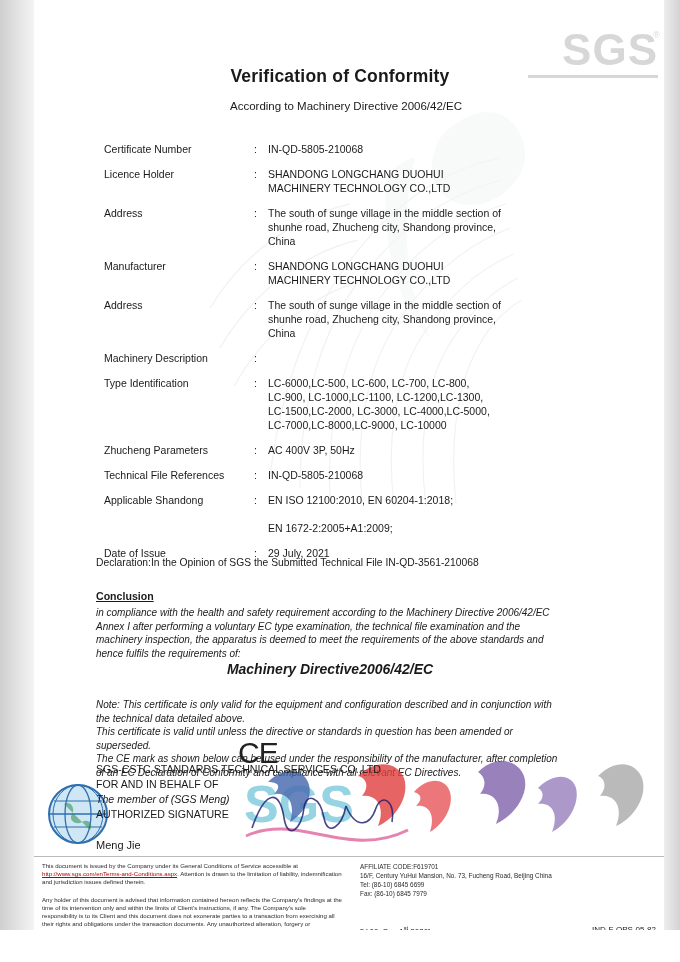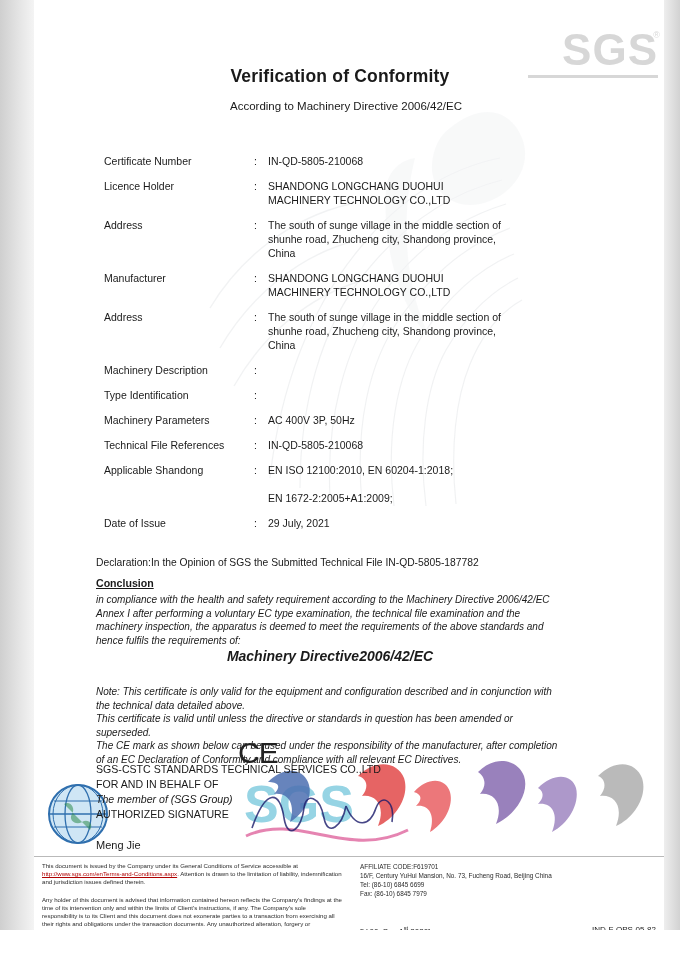--- a/index.html
+++ b/index.html
@@ -86,21 +86,20 @@
     font-weight: normal;
   }
 
   
   .fields {
     position: absolute;
     left: 104px;
     top: 142px;
     width: 500px;
     font-size: 10.5px;
-    margin-top: 12px;
   }
   .field-row {
     display: flex;
     align-items: flex-start;
     margin-bottom: 11px;
   }
   .field-label {
     width: 150px;
     flex: none;
     line-height: 14px;
@@ -119,21 +118,21 @@
   
   .declaration {
     position: absolute;
     left: 96px;
     top: 556px;
     width: 468px;
     font-size: 10.3px;
     line-height: 14px;
   }
   .conclusion-head {
-    margin-top: 6px;
+    margin-top: 19px;
     font-weight: bold;
     text-decoration: underline;
     font-size: 10.6px;
   }
   .conclusion-body {
     margin-top: 3px;
     font-style: italic;
     font-size: 10px;
     line-height: 13.5px;
   }
@@ -323,24 +322,28 @@
     </div>
 
     <div class="field-row">
       <div class="field-label">Machinery Description</div>
       <div class="field-colon">:</div>
     </div>
 
     <div class="field-row">
       <div class="field-label">Type Identification</div>
       <div class="field-colon">:</div>
-    </div>
-
-    <div class="field-row">
-      <div class="field-label">Machinery Parameters</div>
+      <div class="field-value">LC-6000,LC-500,  LC-600,  LC-700,  LC-800,
+LC-900,  LC-1000,LC-1100, LC-1200,LC-1300,
+LC-1500,LC-2000, LC-3000, LC-4000,LC-5000,
+LC-7000,LC-8000,LC-9000, LC-10000</div>
+    </div>
+
+    <div class="field-row">
+      <div class="field-label">Zhucheng Parameters</div>
       <div class="field-colon">:</div>
       <div class="field-value">AC 400V 3P, 50Hz</div>
     </div>
 
     <div class="field-row">
       <div class="field-label">Technical File References</div>
       <div class="field-colon">:</div>
       <div class="field-value">IN-QD-5805-210068</div>
     </div>
 
@@ -354,21 +357,21 @@
 
     <div class="field-row">
       <div class="field-label">Date of Issue</div>
       <div class="field-colon">:</div>
       <div class="field-value">29 July, 2021</div>
     </div>
 
   </div>
 
   <div class="declaration">
-    <div>Declaration:In the Opinion of SGS the Submitted Technical File IN-QD-5805-187782</div>
+    <div>Declaration:In the Opinion of SGS the Submitted Technical File IN-QD-3561-210068</div>
     <div class="conclusion-head">Conclusion</div>
     <div class="conclusion-body">in compliance with the health and safety requirement according to the Machinery Directive 2006/42/EC Annex I after performing a voluntary EC type examination, the technical file examination and the machinery inspection, the apparatus is deemed to meet the requirements of the above standards and hence fulfils the requirements of:</div>
     <div class="conclusion-strong">Machinery Directive2006/42/EC</div>
     <div class="note" style="white-space:pre-line">Note: This certificate is only valid for the equipment and configuration described and in conjunction with the technical data detailed above.
 This certificate is valid until unless the directive or standards in question has been amended or superseded.
 The CE mark as shown below can be used under the responsibility of the manufacturer, after completion of an EC Declaration of Conformity and compliance with all relevant EC Directives.</div>
   </div>
 
   <div class="ce-mark">CE</div>
 
@@ -401,21 +404,21 @@
       <ellipse cx="32" cy="32" rx="25" ry="29" fill="none" stroke="#2f6fae" stroke-width="1"></ellipse>
       <line x1="3" y1="32" x2="61" y2="32" stroke="#2f6fae" stroke-width="1.3"></line>
       <path d="M8 19 H56 M8 45 H56" stroke="#2f6fae" stroke-width="1" fill="none"></path>
       <path d="M18 22 C24 18 30 26 26 32 C22 38 30 44 36 40 C42 36 48 42 44 48" fill="#2e8b4a" opacity=".55"></path>
     </svg>
   </div>
 
   <div class="sign-block">
     <div>SGS-CSTC STANDARDS TECHNICAL SERVICES CO.,LTD</div>
     <div>FOR AND IN BEHALF OF</div>
-    <div class="ln-italic">The member of (SGS Group)</div>
+    <div class="ln-italic">The member of (SGS Meng)</div>
     <div>AUTHORIZED SIGNATURE</div>
     <div class="sign-name">Meng Jie</div>
   </div>
 
   <div class="sig-scribble">
     <svg viewBox="0 0 210 70" xmlns="http://www.w3.org/2000/svg">
       <g fill="none" stroke="#1a1a6a" stroke-width="1.6" opacity=".8">
         <path d="M6 50 C20 10 34 12 38 40 C42 64 56 50 58 30 C60 14 74 18 78 40 C82 60 96 48 100 28"></path>
         <path d="M100 28 C110 52 124 48 130 30 C136 14 150 24 146 44"></path>
       </g>

